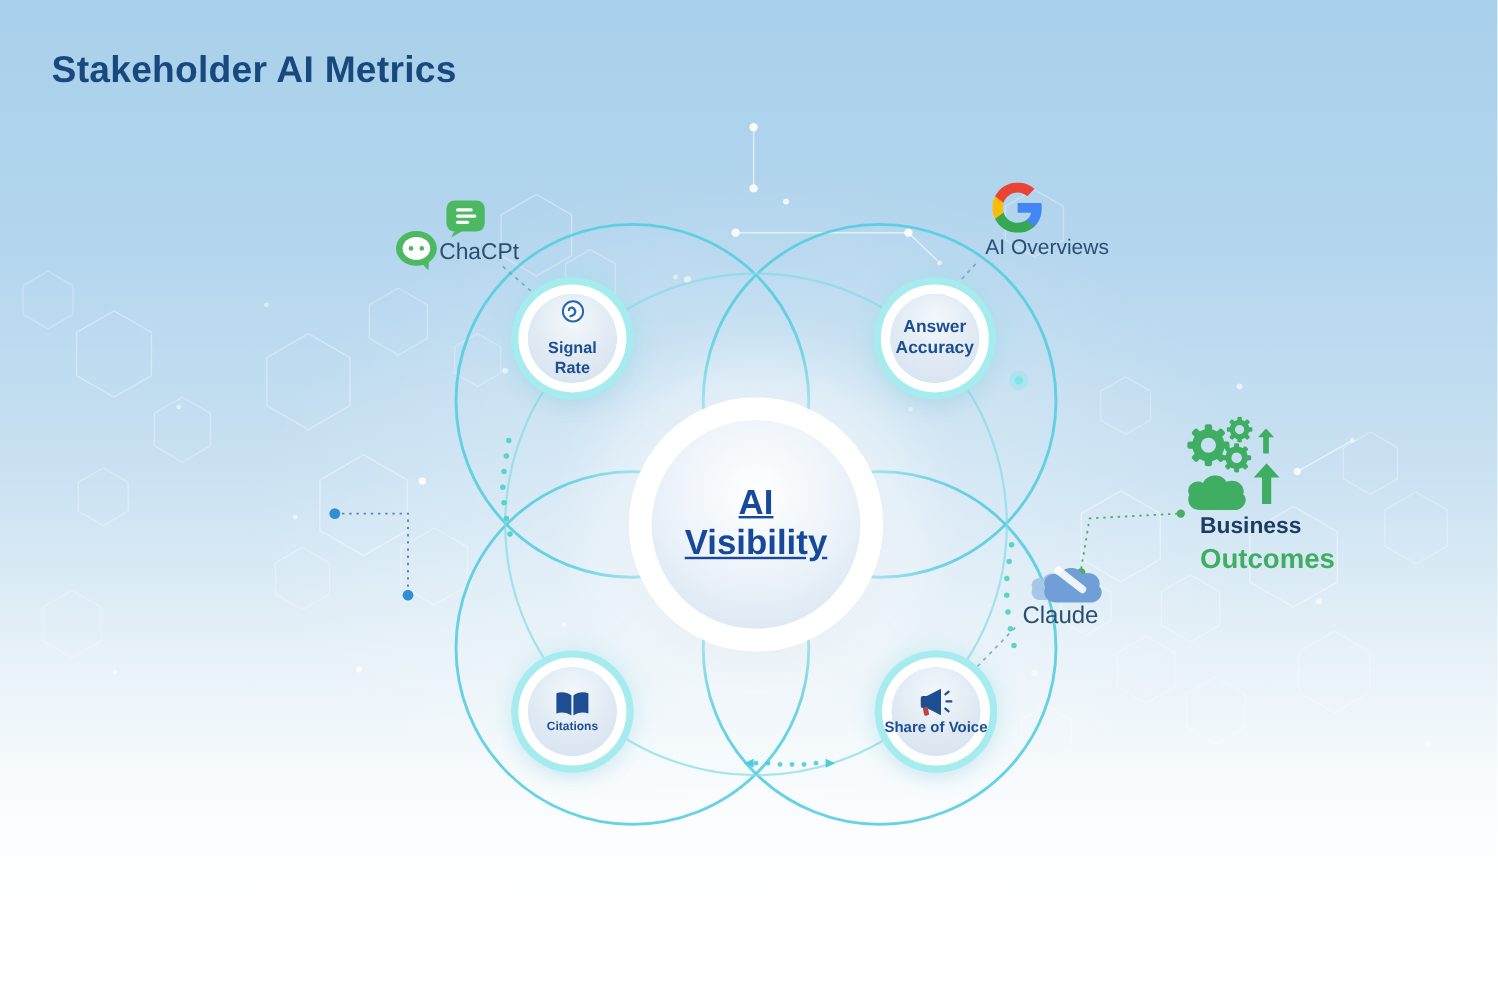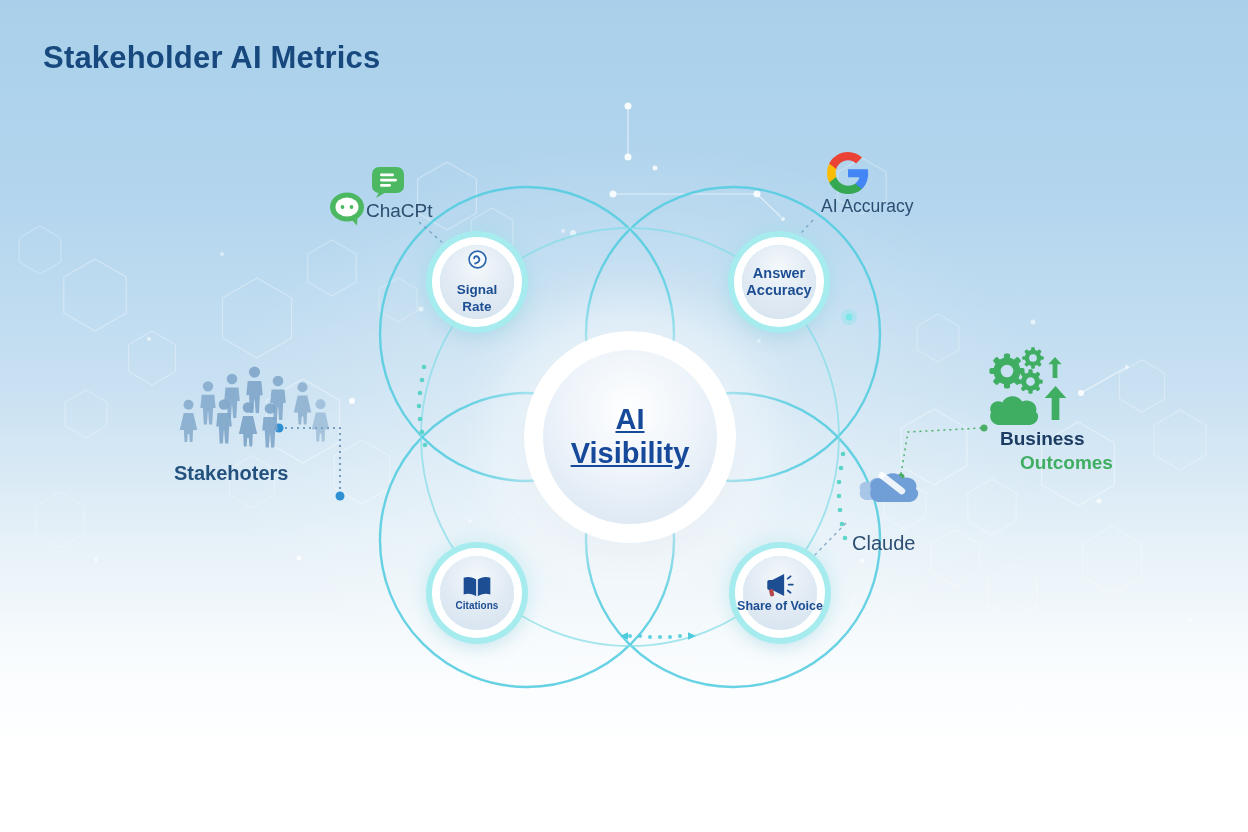--- a/index.html
+++ b/index.html
@@ -40,23 +40,23 @@
   .entity{position:absolute;z-index:2;}
   .elabel{position:absolute;white-space:nowrap;color:#2C4E6F;}
   .ent-chatgpt{left:328px;top:160px;width:120px;height:70px;}
   .ent-chatgpt .elabel{left:38px;top:40px;font-size:19px;font-weight:400;}
   .ent-aio{left:805px;top:148px;width:150px;height:80px;}
   .ent-aio .elabel{left:16px;top:48px;font-size:17.5px;font-weight:400;color:#2B4E73;}
   .ent-stake{left:168px;top:360px;width:190px;height:135px;}
   .ent-stake .elabel{left:6px;top:102px;font-size:20px;font-weight:700;color:#24527E;}
   .ent-biz{left:984px;top:346px;width:130px;height:140px;}
   .ent-biz .elabel1{position:absolute;left:16px;top:82px;font-size:19px;font-weight:700;color:#1D3C63;}
-  .ent-biz .elabel2{position:absolute;left:16px;top:106px;font-size:19px;font-weight:700;color:var(--green,#3FAE62);margin-left:20px;}
+  .ent-biz .elabel2{position:absolute;left:16px;top:106px;font-size:23px;font-weight:700;color:var(--green,#3FAE62);}
   .ent-claude{left:850px;top:462px;width:100px;height:82px;}
-  .ent-claude .elabel{left:2px;top:70px;font-size:20px;font-weight:500;color:#2D4F72;}
+  .ent-claude .elabel{left:2px;top:40px;font-size:20px;font-weight:500;color:#2D4F72;}
   .icon-abs{position:absolute;}
 </style>
 </head>
 <body>
 
 <div class="stage">
 
   <svg id="decor" width="1248" height="832" viewBox="0 0 1248 832">
     <defs>
       <symbol id="sym-person" viewBox="0 0 20 48">
@@ -248,38 +248,23 @@
     <div class="elabel">ChaCPt</div>
   </div>
 
   <div class="entity ent-aio">
     <svg class="icon-abs" style="left:22px;top:4px;" width="42" height="42" viewBox="0 0 18 18">
       <path style="fill:var(--google-blue,#4285F4)" d="M17.64 9.2045c0-.6381-.0573-1.2518-.1636-1.8409H9v3.4814h4.8436c-.2086 1.125-.8427 2.0782-1.7959 2.7164v2.2581h2.9087c1.7018-1.5668 2.6836-3.874 2.6836-6.615z"></path>
       <path style="fill:var(--google-green,#34A853)" d="M9 18c2.43 0 4.4673-.806 5.9564-2.1805l-2.9087-2.2581c-.8059.54-1.8368.859-3.0477.859-2.344 0-4.3282-1.5831-5.036-3.7104H.9574v2.3318C2.4382 15.9832 5.4818 18 9 18z"></path>
       <path style="fill:var(--google-yellow,#FBBC05)" d="M3.964 10.71c-.18-.54-.2822-1.1168-.2822-1.71s.1023-1.17.2823-1.71V4.9582H.9573A8.9965 8.9965 0 000 9c0 1.4523.3477 2.8268.9573 4.0418L3.964 10.71z"></path>
       <path style="fill:var(--google-red,#EA4335)" d="M9 3.5795c1.3214 0 2.5077.4541 3.4405 1.346l2.5813-2.5814C13.4632.8918 11.4259 0 9 0 5.4818 0 2.4382 2.0168.9573 4.9582L3.964 7.29C4.6718 5.1627 6.656 3.5795 9 3.5795z"></path>
     </svg>
-    <div class="elabel">AI Accuracy</div>
-  </div>
-
-  <div class="entity ent-stake">
-    <svg class="icon-abs" style="left:0;top:0;" width="185" height="118" viewBox="0 0 185 118" id="people-svg">
-        <use href="#sym-person" x="30" y="20" width="20" height="47" fill="#7FA6C9" opacity="0.8"></use>
-        <use href="#sym-person" x="54" y="12" width="20" height="49" fill="#7FA6C9" opacity="0.85"></use>
-        <use href="#sym-person" x="76" y="4" width="21" height="53" fill="#7FA6C9" opacity="0.9"></use>
-        <use href="#sym-person" x="100" y="14" width="20" height="49" fill="#7FA6C9" opacity="0.85"></use>
-        <use href="#sym-person-f" x="124" y="21" width="21" height="46" fill="#7FA6C9" opacity="0.72"></use>
-        <use href="#sym-person-f" x="10" y="38" width="21" height="47" fill="#7FA6C9" opacity="0.8"></use>
-        <use href="#sym-person" x="46" y="38" width="20" height="48" fill="#7FA6C9" opacity="0.9"></use>
-        <use href="#sym-person-f" x="69" y="40" width="22" height="50" fill="#7FA6C9" opacity="0.95"></use>
-        <use href="#sym-person" x="92" y="42" width="20" height="48" fill="#7FA6C9" opacity="0.9"></use>
-        <use href="#sym-person-f" x="142" y="36" width="21" height="50" fill="#7FA6C9" opacity="0.55"></use>
-      </svg>
-    <div class="elabel">Stakehoters</div>
-  </div>
+    <div class="elabel">AI Overviews</div>
+  </div>
+
 
   <div class="entity ent-biz">
     <svg class="icon-abs" style="left:2px;top:0;" width="96" height="82" viewBox="0 0 96 82">
       <use href="#sym-gear" x="3" y="7" width="36" height="36" style="color:var(--green,#3FAE62);fill:var(--green,#3FAE62)"></use>
       <use href="#sym-gear" x="36" y="1" width="22" height="22" style="color:var(--green,#3FAE62);fill:var(--green,#3FAE62)"></use>
       <use href="#sym-gear" x="32" y="23" width="25" height="25" style="color:var(--green,#3FAE62);fill:var(--green,#3FAE62)"></use>
       <use href="#sym-uparrow" x="62" y="8" width="14" height="27" style="fill:var(--green,#3FAE62)"></use>
       <use href="#sym-uparrow" x="58" y="40" width="23" height="34" style="fill:var(--green,#3FAE62)"></use>
       <use href="#sym-cloud" x="2" y="48" width="52" height="32" style="fill:var(--green,#3FAE62)"></use>
     </svg>

